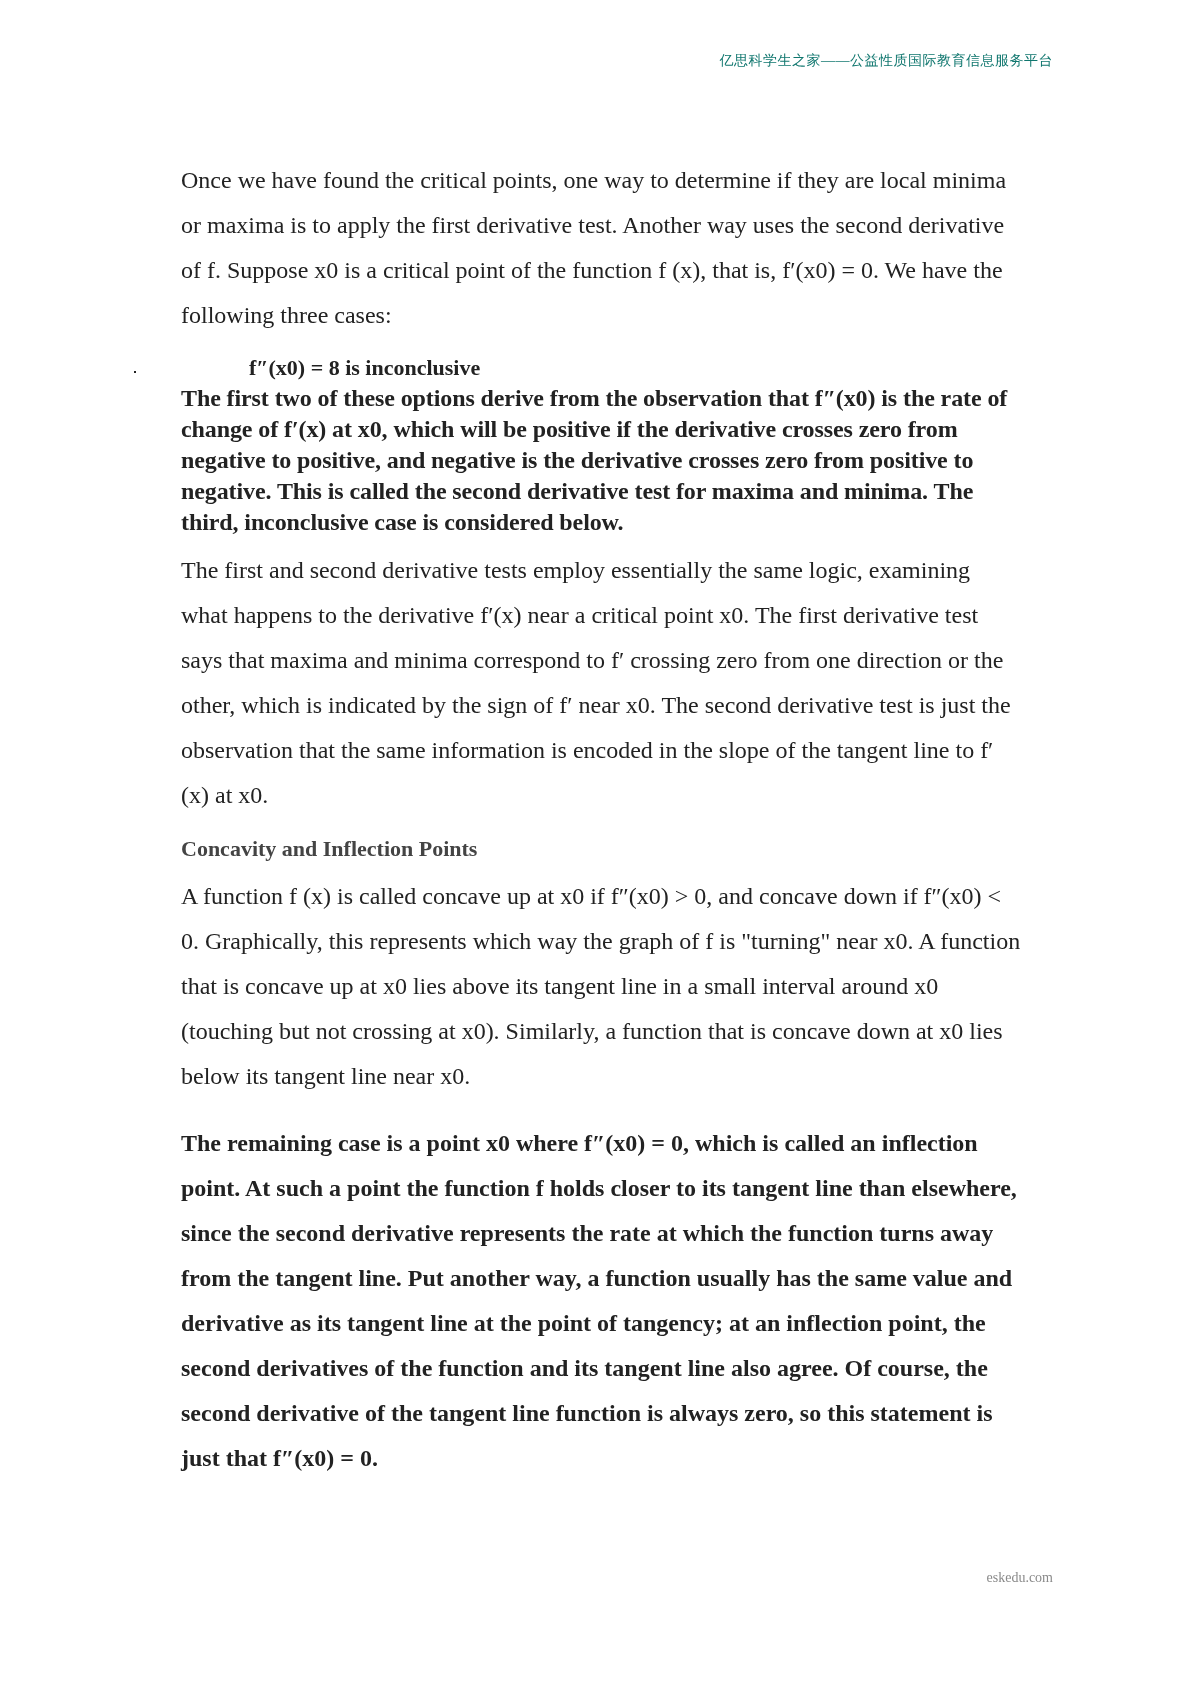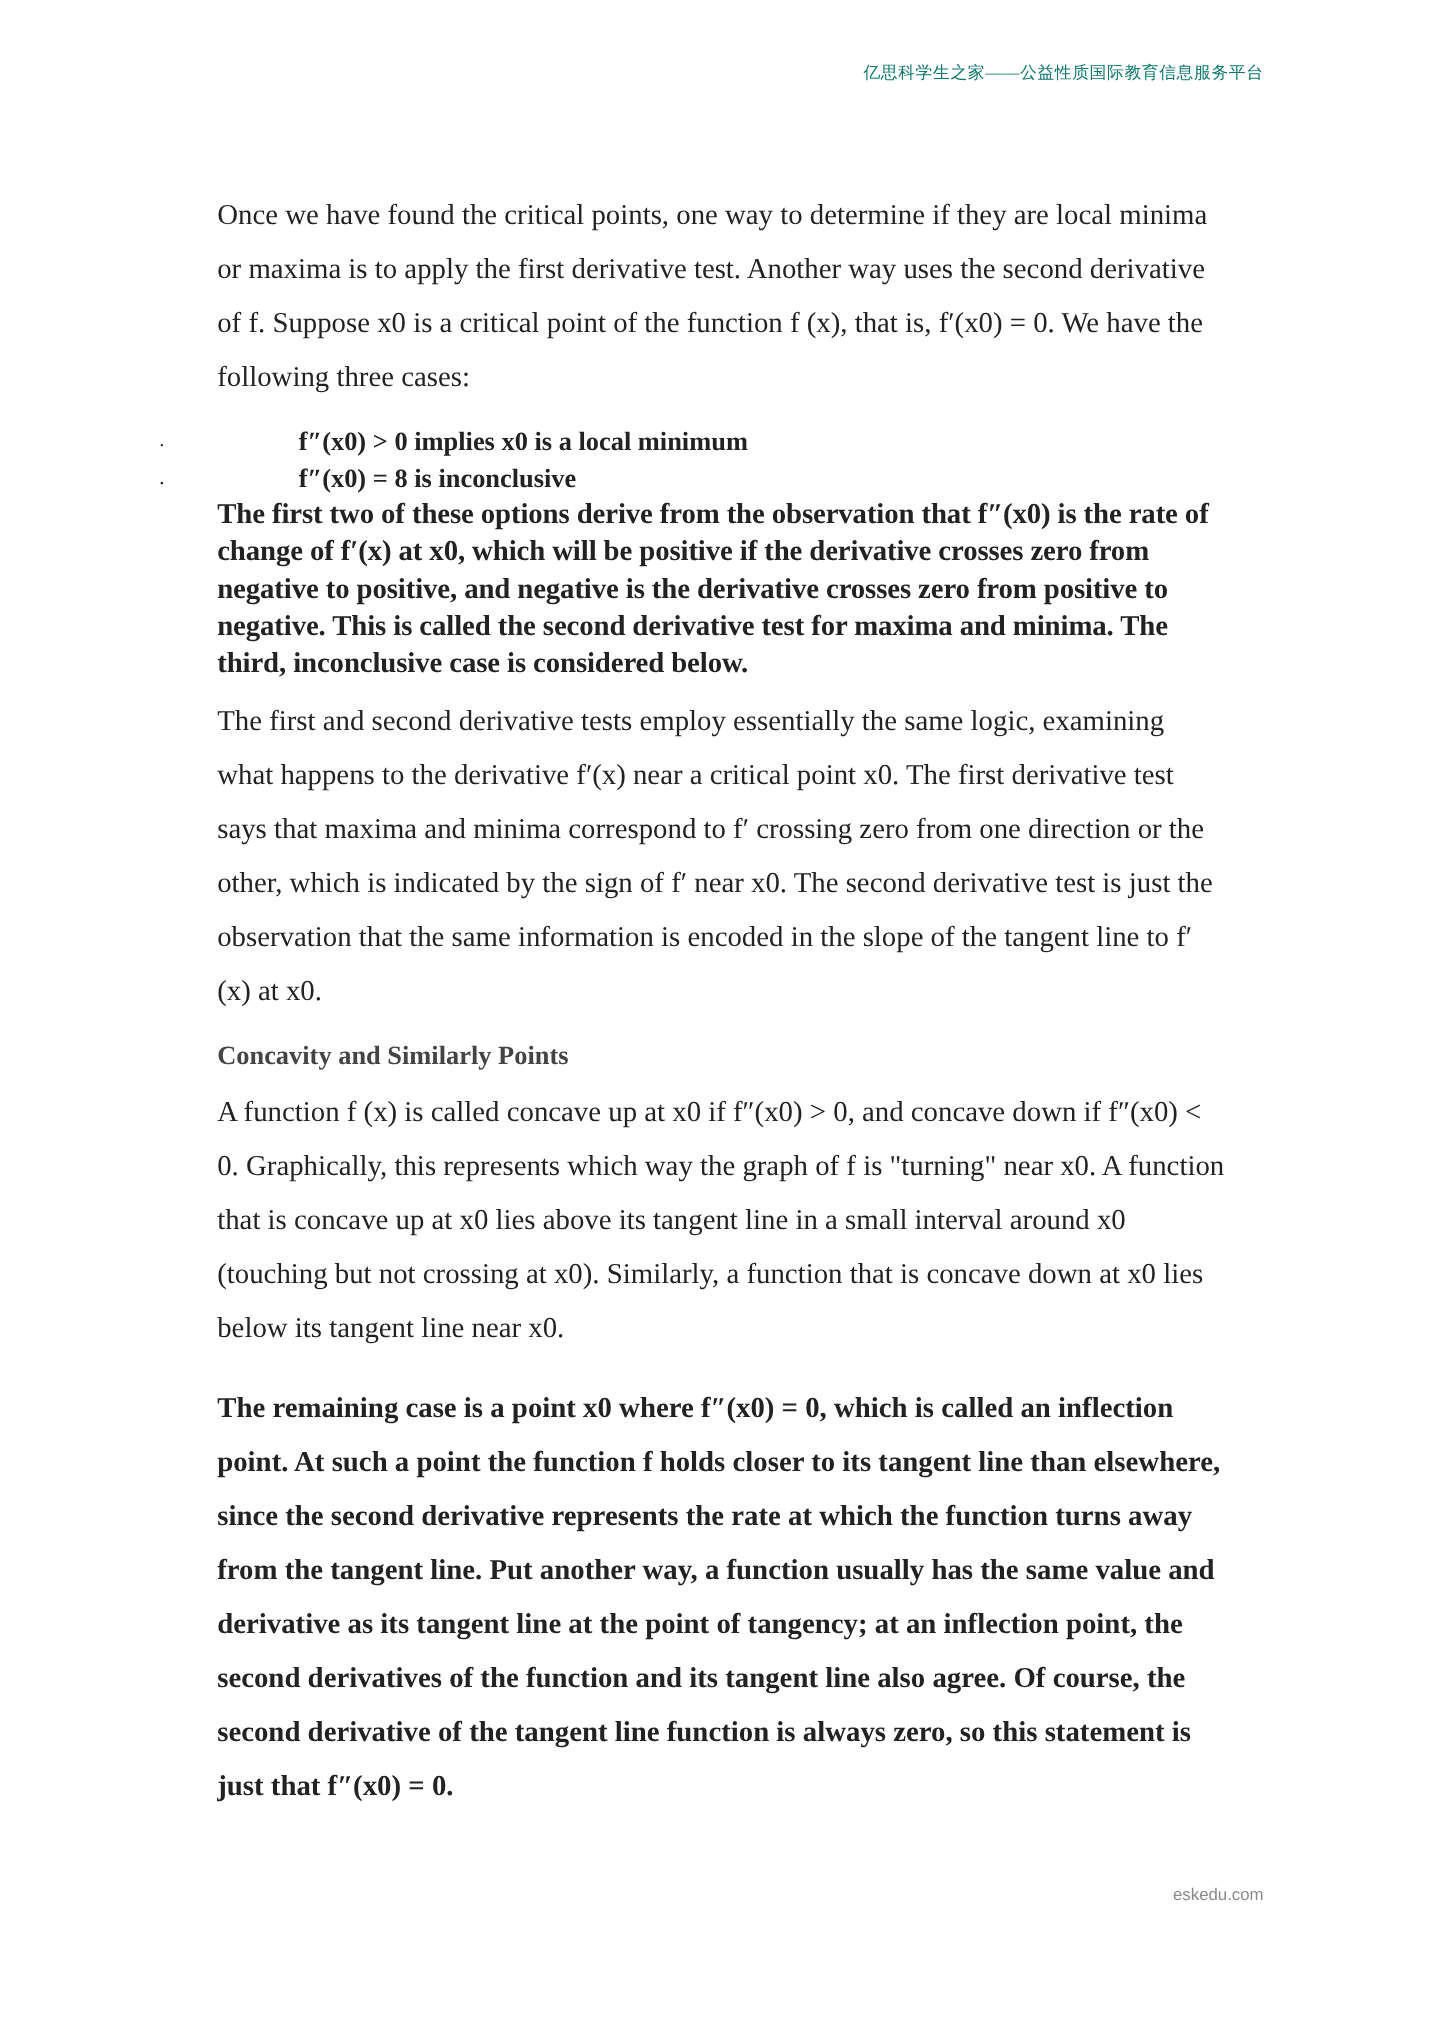--- a/index.html
+++ b/index.html
@@ -1,20 +1,20 @@
 <!DOCTYPE html>
 <html><head>
 <meta charset="utf-8">
 <style>
   html, body { margin: 0; padding: 0; background: #ffffff; }
   body { width: 1191px; height: 1684px; position: relative; overflow: hidden;
          font-family: "Liberation Serif", "DejaVu Serif", serif; color: #222222; }
   .header { position: absolute; top: 52px; right: 138px; font-family: Liberation Serif, serif;
             font-size: 14px; color: #0f766e; letter-spacing: 0.5px; }
-  .footer { position: absolute; top: 1570px; right: 138px; font-family: Liberation Sans, sans-serif;
+  .footer { position: absolute; top: 1570px; right: 138px; font-family: Liberation Serif, serif;
             font-size: 14px; color: #8a8a8a; }
   .content { position: absolute; left: 181px; top: 158px; width: 840px; }
   p { margin: 0; font-size: 24px; }
   .p-loose { line-height: 45px; }
   .p1 { margin-bottom: 14px; }
   .bullets { margin: 0; padding: 0; list-style: none; }
   .bullets li { position: relative; font-size: 22px; font-weight: bold; line-height: 31px; padding-left: 68px; }
   .bullets li .dot { position: absolute; left: -48px; top: 0; font-weight: normal; font-size: 16px; }
   .bold-para { font-weight: bold; font-size: 24px; line-height: 31px; margin-bottom: 10px; letter-spacing: -0.1px; }
   .h2 { font-size: 22px; font-weight: bold; color: #444444; margin: 12px 0 6px 0; line-height: 38px; }
@@ -22,29 +22,29 @@
 </style>
 </head>
 <body>
 
 <div class="header">亿思科学生之家——公益性质国际教育信息服务平台</div>
 
 <div class="content">
   <p class="p-loose p1">Once we have found the critical points, one way to determine if they are local minima or maxima is to apply the first derivative test. Another way uses the second derivative of f. Suppose x0 is a critical point of the function f (x), that is, f′(x0) = 0. We have the following three cases:</p>
 
   <ul class="bullets">
-    <li><span class="dot">.</span><span>f″(x0) &gt; 0 implies x0 is a local minimum</span></li>
+    <li><span class="dot">.</span></li>
     <li><span class="dot">.</span></li>
     <li><span class="dot">.</span><span>f″(x0) = 8 is inconclusive</span></li>
   </ul>
 
   <p class="bold-para">The first two of these options derive from the observation that f″(x0) is the rate of change of f′(x) at x0, which will be positive if the derivative crosses zero from negative to positive, and negative is the derivative crosses zero from positive to negative. This is called the second derivative test for maxima and minima. The third, inconclusive case is considered below.</p>
 
   <p class="p-loose">The first and second derivative tests employ essentially the same logic, examining what happens to the derivative f′(x) near a critical point x0. The first derivative test says that maxima and minima correspond to f′ crossing zero from one direction or the other, which is indicated by the sign of f′ near x0. The second derivative test is just the observation that the same information is encoded in the slope of the tangent line to f′(x) at x0.</p>
 
-  <div class="h2">Concavity and Similarly Points</div>
+  <div class="h2">Concavity and Inflection Points</div>
 
   <p class="p-loose">A function f (x) is called concave up at x0 if f″(x0) &gt; 0, and concave down if f″(x0) &lt; 0. Graphically, this represents which way the graph of f is "turning" near x0. A function that is concave up at x0 lies above its tangent line in a small interval around x0 (touching but not crossing at x0). Similarly, a function that is concave down at x0 lies below its tangent line near x0.</p>
 
   <p class="p-loose p-gap">The remaining case is a point x0 where f″(x0) = 0, which is called an inflection point. At such a point the function f holds closer to its tangent line than elsewhere, since the second derivative represents the rate at which the function turns away from the tangent line. Put another way, a function usually has the same value and derivative as its tangent line at the point of tangency; at an inflection point, the second derivatives of the function and its tangent line also agree. Of course, the second derivative of the tangent line function is always zero, so this statement is just that f″(x0) = 0.</p>
 </div>
 
 <div class="footer">eskedu.com</div>
 
 </body></html>

